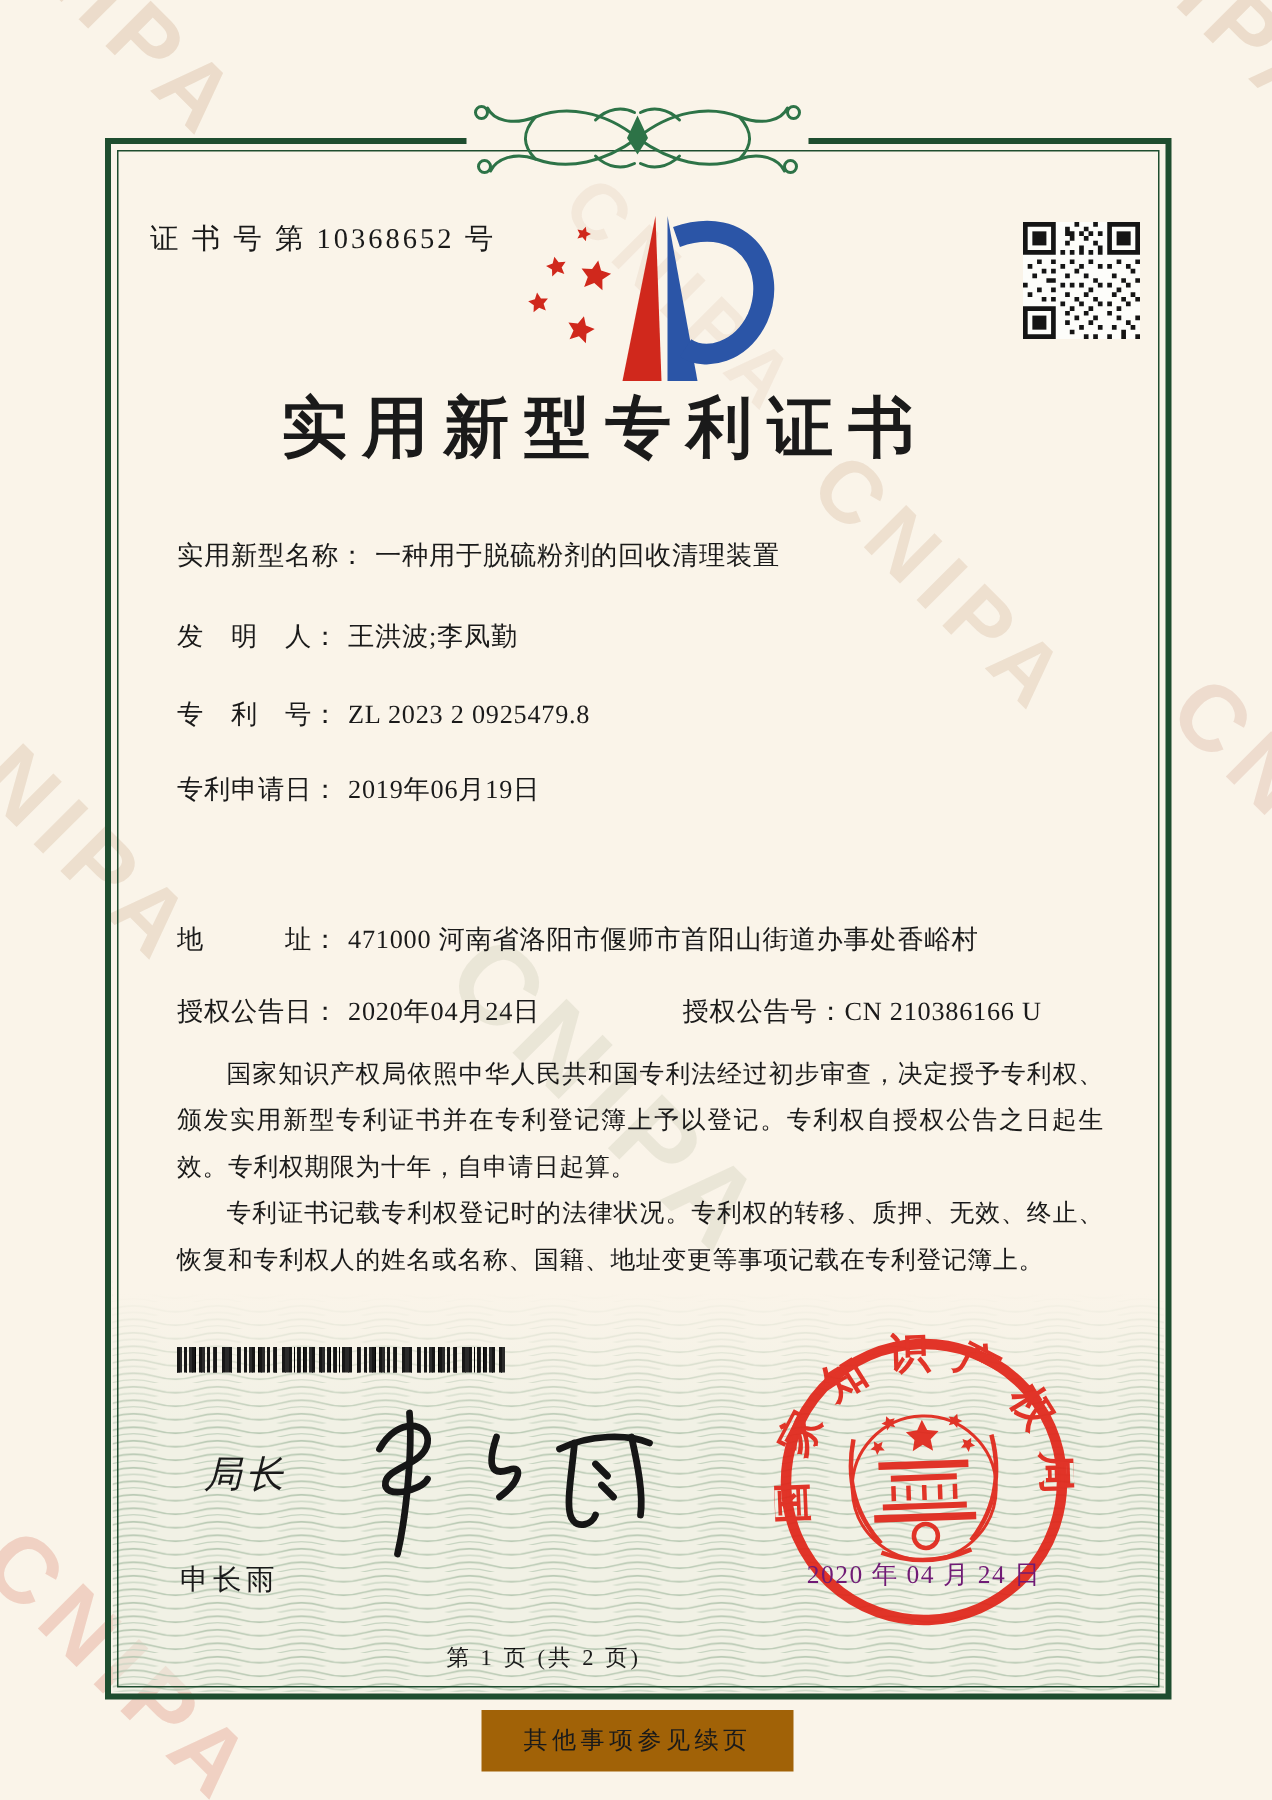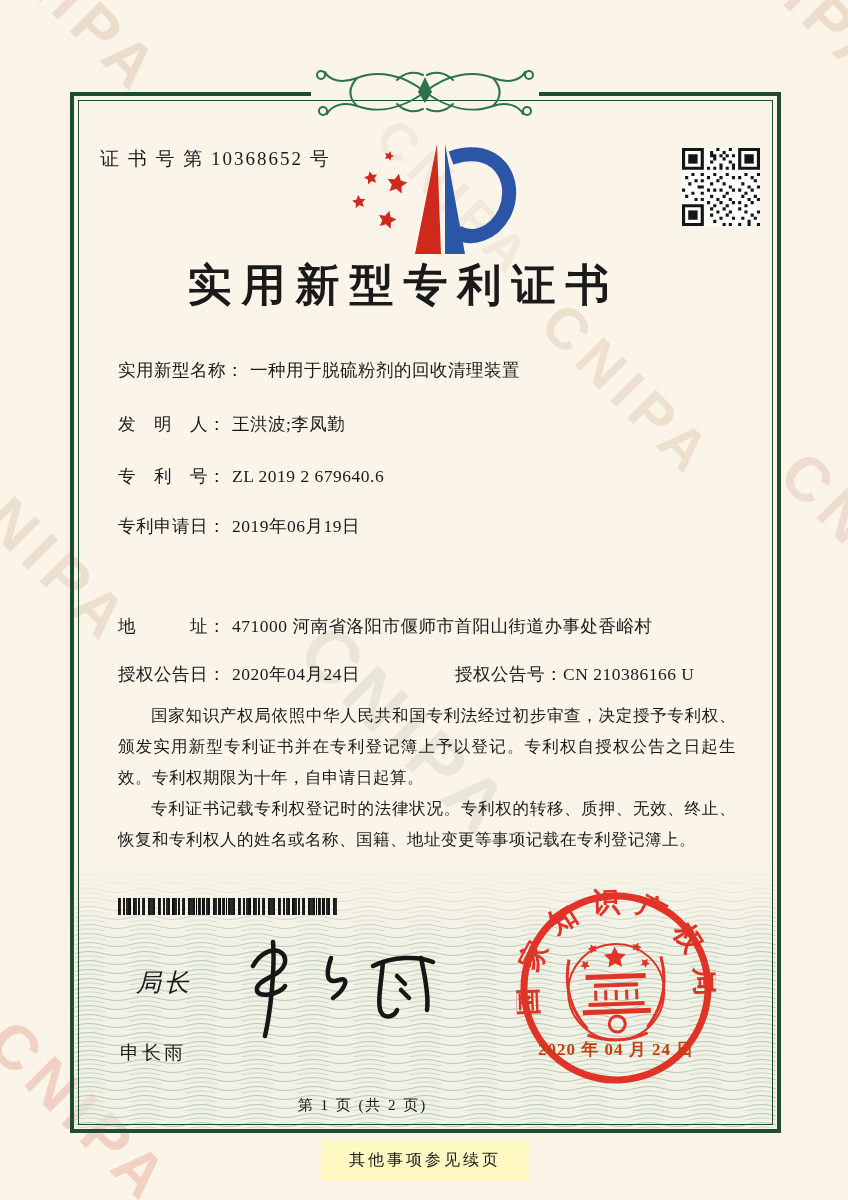--- a/index.html
+++ b/index.html
@@ -38,23 +38,23 @@
   .barcode{left:118px;top:898px;width:220px;height:17px;
     background-image:
       repeating-linear-gradient(90deg,#161616 0 2px,rgba(0,0,0,0) 2px 5px),
       repeating-linear-gradient(90deg,#2a2a2a 0 3px,rgba(0,0,0,0) 3px 8px),
       repeating-linear-gradient(90deg,#000 0 1px,rgba(0,0,0,0) 1px 6px);}
   .sig-title{left:136px;top:966px;font-size:25px;letter-spacing:3px;font-style:italic;}
   .sig-name{left:120px;top:1004px;font-size:19px;letter-spacing:3px;margin-top:36px;}
   .sig-img{left:235px;top:932px;}
   .seal{left:516px;top:888px;z-index:4;transform:rotate(-2deg);}
   .seal-date{left:516px;top:1038px;width:200px;text-align:center;font-size:17px;letter-spacing:1px;
-             color:#c2410c;z-index:5;font-weight:bold;}
+             color:#701a75;z-index:5;font-weight:normal;}
   .page-num{left:70px;top:1096px;width:585px;text-align:center;font-size:15px;letter-spacing:2px;}
-  .cont-note{left:425px;top:1140px;transform:translateX(-50%);background:#fef9c3;
+  .cont-note{left:425px;top:1140px;transform:translateX(-50%);background:#a16207;
              padding:10px 28px;font-size:16px;letter-spacing:3px;white-space:nowrap;}
   .ornament{left:285px;top:62px;z-index:3;}
 </style>
 </head>
 <body>
 
 <div class="page">
 
   <span class="wm wm1">CNIPA</span>
   <span class="wm wm2">CNIPA</span>
@@ -160,21 +160,21 @@
 
   <div class="content title">实用新型专利证书</div>
 
   <div class="content frow" style="top:358px">
     <span class="lab">实用新型名称：</span><span>一种用于脱硫粉剂的回收清理装置</span>
   </div>
   <div class="content frow" style="top:412px">
     <span class="lab">发　明　人：</span><span>王洪波;李凤勤</span>
   </div>
   <div class="content frow" style="top:464px">
-    <span class="lab">专　利　号：</span><span>ZL 2019 2 679640.6</span>
+    <span class="lab">专　利　号：</span><span>ZL 2023 2 0925479.8</span>
   </div>
   <div class="content frow" style="top:514px">
     <span class="lab">专利申请日：</span><span>2019年06月19日</span>
   </div>
   <div class="content frow" style="top:614px">
     <span class="lab">地　　　址：</span><span>471000 河南省洛阳市偃师市首阳山街道办事处香峪村</span>
   </div>
   <div class="content frow" style="top:662px">
     <span class="lab">授权公告日：</span><span>2020年04月24日</span>
   </div>

